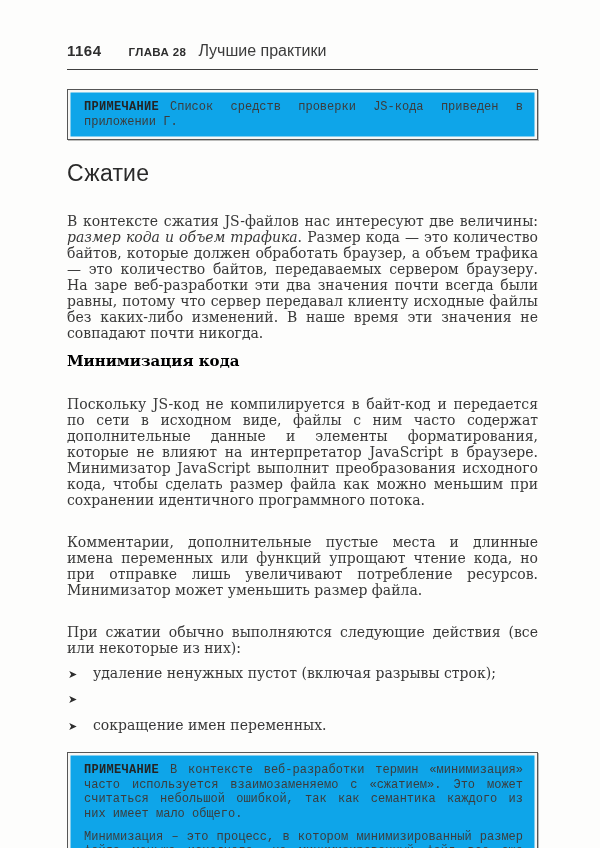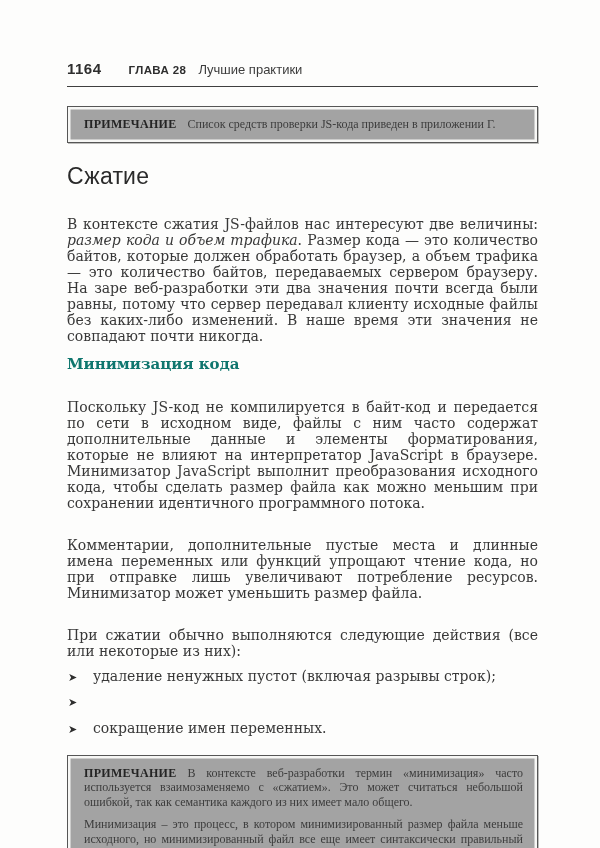--- a/index.html
+++ b/index.html
@@ -27,37 +27,36 @@
     font-weight: bold;
     letter-spacing: 0.5px;
   }
   .chapter-label {
     font-size: 11.5px;
     font-weight: bold;
     margin-left: 27px;
     letter-spacing: 0.4px;
   }
   .chapter-title {
-    font-size: 13px;
+    font-size: 16px;
     margin-left: 12px;
     color: #3c3c3c;
-    margin-top: 20px;
   }
   .head-rule {
     border: none;
     border-top: 1.5px solid #3f3f3f;
     margin-top: 9px;
   }
   
   .note-box {
     border: 1px solid #565656;
-    background: #a3a3a3;
+    background: #0ea5e9;
     box-shadow: inset 0 0 0 2.5px #f7f7f5, 1px 1px 0 #bdbdbb;
     padding: 10px 14px 10px 16px;
-    font-family: Liberation Serif, serif;
+    font-family: Liberation Mono, monospace;
     font-size: 12px;
     line-height: 14.6px;
     color: #3c3c3c;
   }
   .note-box.top { margin-top: 19px; }
   .note-box.bottom { margin-top: 17px; }
   .note-label {
     font-weight: bold;
     color: #242424;
     letter-spacing: 0.3px;
@@ -77,21 +76,21 @@
   p.body-para {
     font-size: 14px;
     line-height: 16px;
     text-align: justify;
     margin-top: 26px;
     color: #383838;
   }
   .subsection-title {
     font-size: 15px;
     margin-top: 11px;
-    color: #0f766e;
+    color: #000000;
   }
   
   ul.arrow-list {
     list-style: none;
     margin-top: 6px;
   }
   ul.arrow-list li {
     display: flex;
     align-items: baseline;
     font-size: 14px;

